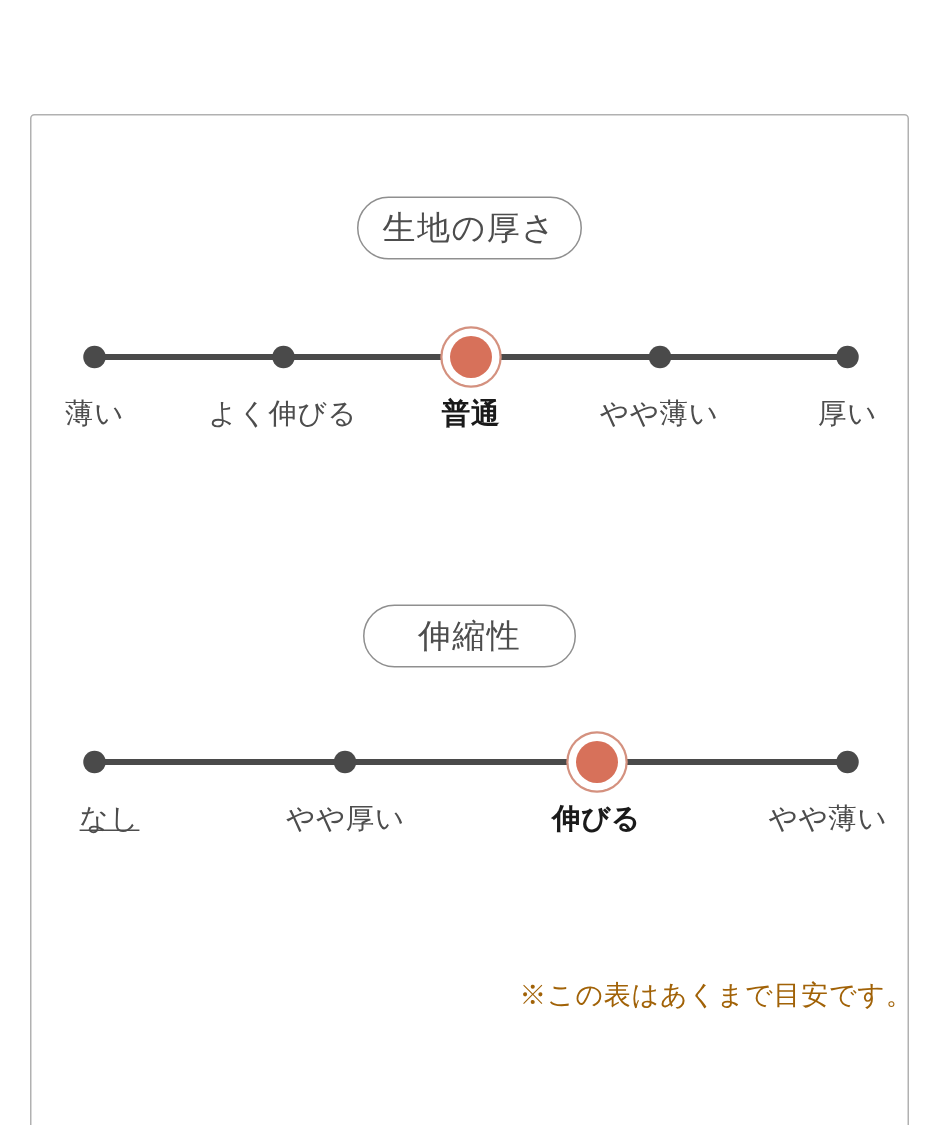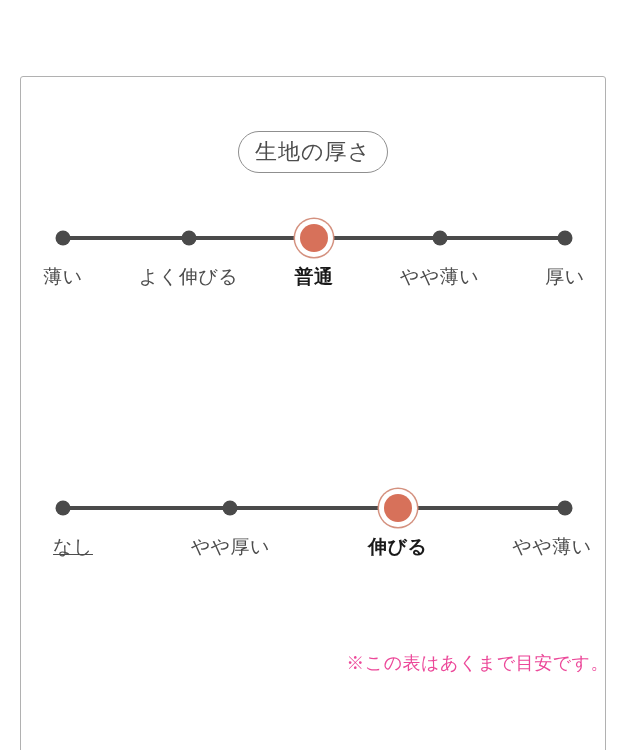--- a/index.html
+++ b/index.html
@@ -89,21 +89,21 @@
   }
   .lbl.nudge-right { margin-left: 10px; text-decoration: underline; }
   .lbl.nudge-left  { margin-left: -13px; }
 
   .footer-note {
     position: absolute;
     top: 651px;
     right: 16px;
     font-size: 18px;
     letter-spacing: 0.5px;
-    color: #ec4899;
+    color: #a16207;
     white-space: nowrap;
   }
 </style>
 </head>
 <body>
 
 <div class="panel">
 
   <div class="pill pill-thickness">生地の厚さ</div>
 
@@ -116,20 +116,21 @@
     <span class="dot" style="left:75%"></span>
     <span class="dot" style="left:100%"></span>
 
     <span class="lbl" style="left:0%">薄い</span>
     <span class="lbl" style="left:25%">よく伸びる</span>
     <span class="lbl strong" style="left:50%">普通</span>
     <span class="lbl" style="left:75%">やや薄い</span>
     <span class="lbl" style="left:100%">厚い</span>
   </div>
 
+  <div class="pill pill-stretch">伸縮性</div>
 
   <div class="scale scale-stretch">
     <div class="track"></div>
 
     <span class="dot" style="left:0%"></span>
     <span class="dot" style="left:33.333%"></span>
     <span class="dot selected" style="left:66.667%"></span>
     <span class="dot" style="left:100%"></span>
 
     <span class="lbl nudge-right" style="left:0%">なし</span>

